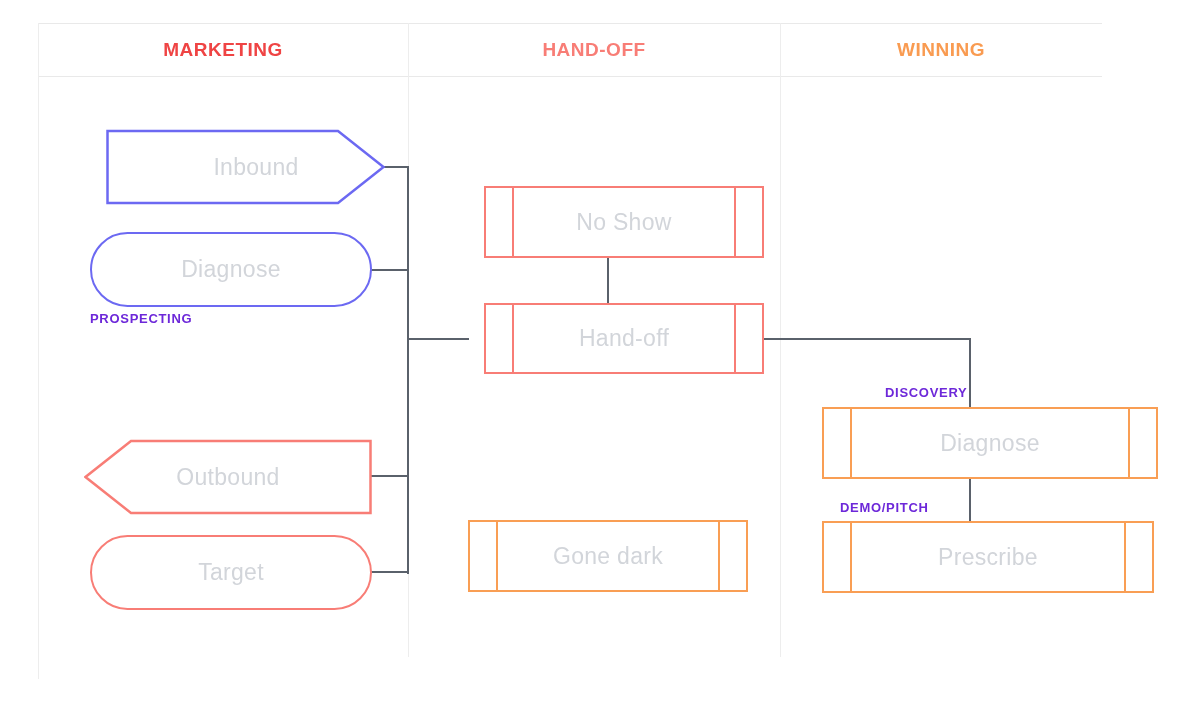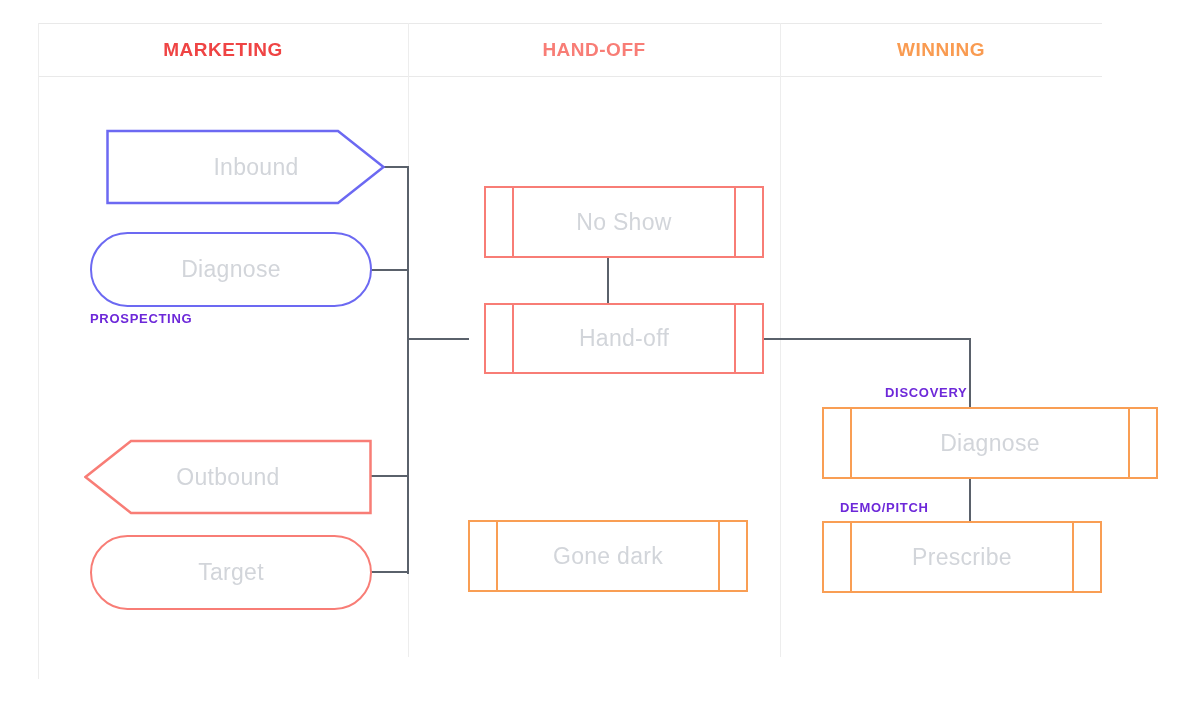--- a/index.html
+++ b/index.html
@@ -117,19 +117,19 @@
   </div>
 
   <div class="stage-label" style="left:840px; top:385px;margin-left:45px;">DISCOVERY</div>
   <div class="node process b-orange" style="left:822px; top:407px; width:336px; height:72px;">
     <span class="bar l"></span>
     <span class="bar r"></span>
     <span class="node-label">Diagnose</span>
   </div>
 
   <div class="stage-label" style="left:840px; top:500px;text-align:right;">DEMO/PITCH</div>
-  <div class="node process b-orange" style="left:822px; top:521px; width:280px; height:72px;">
+  <div class="node process b-orange" style="left:822px; top:521px; width:332px; height:72px;">
     <span class="bar l"></span>
     <span class="bar r"></span>
     <span class="node-label">Prescribe</span>
   </div>
 
 </div>
 
 </body></html>

